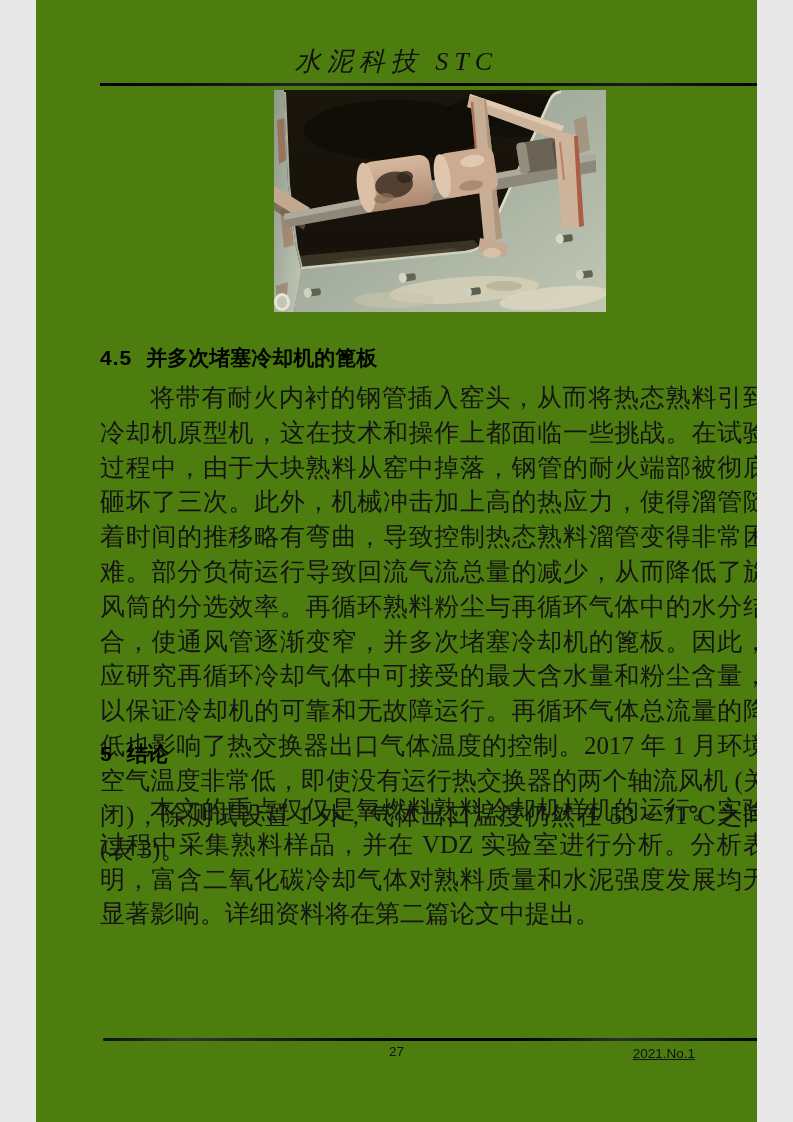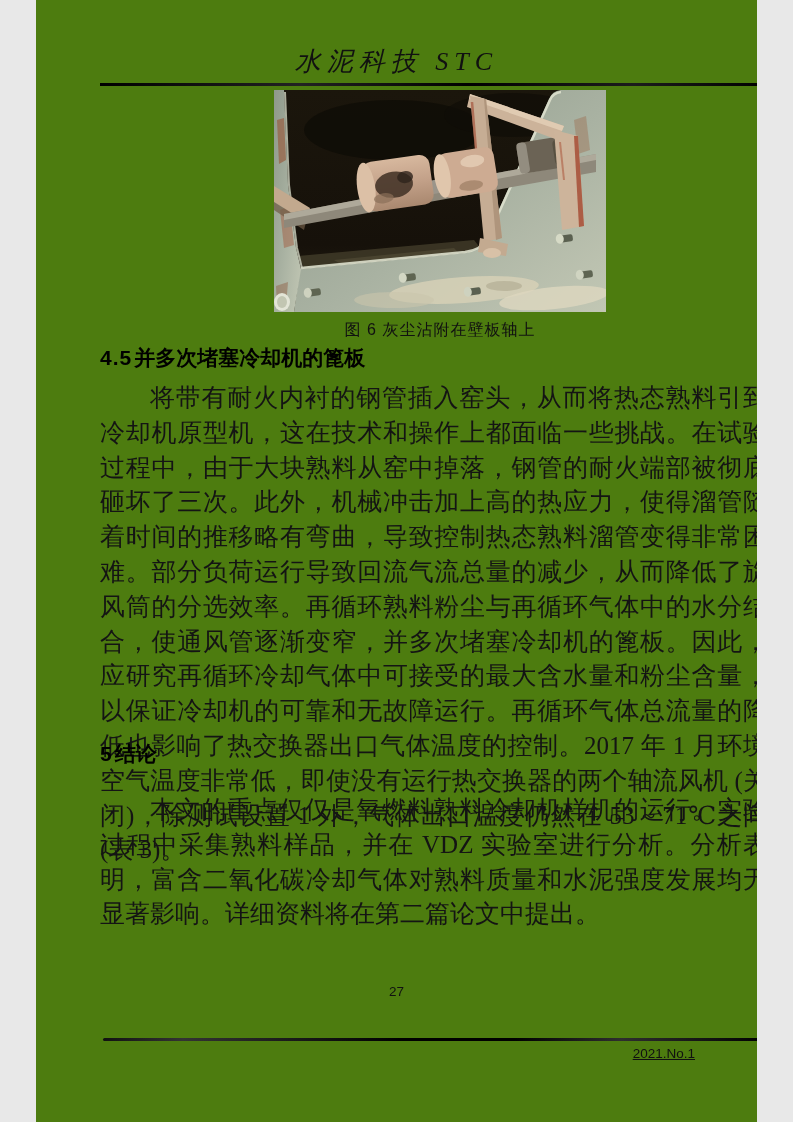--- a/index.html
+++ b/index.html
@@ -34,21 +34,21 @@
     font-family:"Liberation Sans","DejaVu Sans",sans-serif;
     font-size:16px;color:#111;letter-spacing:1px;
   }
   
   .section-heading{
     position:absolute;left:64px;
     font-family:"Liberation Sans","DejaVu Sans",sans-serif;
     font-weight:bold;font-size:21px;color:#000;
     white-space:nowrap;
   }
-  .section-heading .num{margin-right:2px;letter-spacing:1px;}
+  .section-heading .num{margin-right:14px;letter-spacing:1px;}
   .heading-45{top:344px;}
   .heading-5{top:740px;}
   
   .body-block{position:absolute;left:64px;width:668px;}
   .block-1{top:381px;}
   .block-2{top:793px;}
   .para{
     margin:0;
     font-size:25px;
     line-height:34.8px;
@@ -58,21 +58,21 @@
     color:#141414;
   }
   .para + .para{margin-top:5px;}
   
   .footer-rule{
     position:absolute;top:1038px;left:67px;width:664px;height:3px;
     background:linear-gradient(to right,#111 0%,#333 12%,#000 45%,#000 62%,#2e2e2e 78%,#000 100%);
     border-radius:2px;
   }
   .page-number{
-    position:absolute;top:984px;left:0;right:0;text-align:center;
+    position:absolute;top:1044px;left:0;right:0;text-align:center;
     font-family:"Liberation Sans","DejaVu Sans",sans-serif;
     font-size:13.5px;color:#111;
   }
   .issue-label{
     position:absolute;top:1046px;right:62px;
     font-family:"Liberation Sans","DejaVu Sans",sans-serif;
     font-size:13.5px;color:#111;text-decoration:underline;
   }
 </style>
 </head>
@@ -193,21 +193,20 @@
             <ellipse cx="286" cy="148" rx="4" ry="5" fill="#d6dac6"></ellipse>
           </g>
         <g transform="rotate(-8 312 186)">
             <rect x="306" y="181" width="13" height="7" rx="2" fill="#5f6552"></rect>
             <ellipse cx="306" cy="184" rx="4" ry="5" fill="#d0d4c1"></ellipse>
           </g>
         <ellipse cx="8" cy="212" rx="8" ry="9" fill="#e3e5d7"></ellipse>
         <ellipse cx="8" cy="212" rx="5" ry="6" fill="#c2c6b2"></ellipse>
       </g>
     </svg>
-    <figcaption class="figure-caption">图 6 灰尘沾附在壁板轴上</figcaption>
   </figure>
 
   <div class="section-heading heading-45">
     <span class="num">4.5</span><span>并多次堵塞冷却机的篦板</span>
   </div>
   <div class="body-block block-1">
     <p class="para">将带有耐火内衬的钢管插入窑头，从而将热态熟料引到冷却机原型机，这在技术和操作上都面临一些挑战。在试验过程中，由于大块熟料从窑中掉落，钢管的耐火端部被彻底砸坏了三次。此外，机械冲击加上高的热应力，使得溜管随着时间的推移略有弯曲，导致控制热态熟料溜管变得非常困难。部分负荷运行导致回流气流总量的减少，从而降低了旋风筒的分选效率。再循环熟料粉尘与再循环气体中的水分结合，使通风管逐渐变窄，并多次堵塞冷却机的篦板。因此，应研究再循环冷却气体中可接受的最大含水量和粉尘含量，以保证冷却机的可靠和无故障运行。再循环气体总流量的降低也影响了热交换器出口气体温度的控制。2017 年 1 月环境空气温度非常低，即使没有运行热交换器的两个轴流风机 (关闭)，除测试设置 1 外，气体出口温度仍然在 53 ~ 71℃之间(表 3)。</p>
   </div>
 
   <div class="section-heading heading-5">

